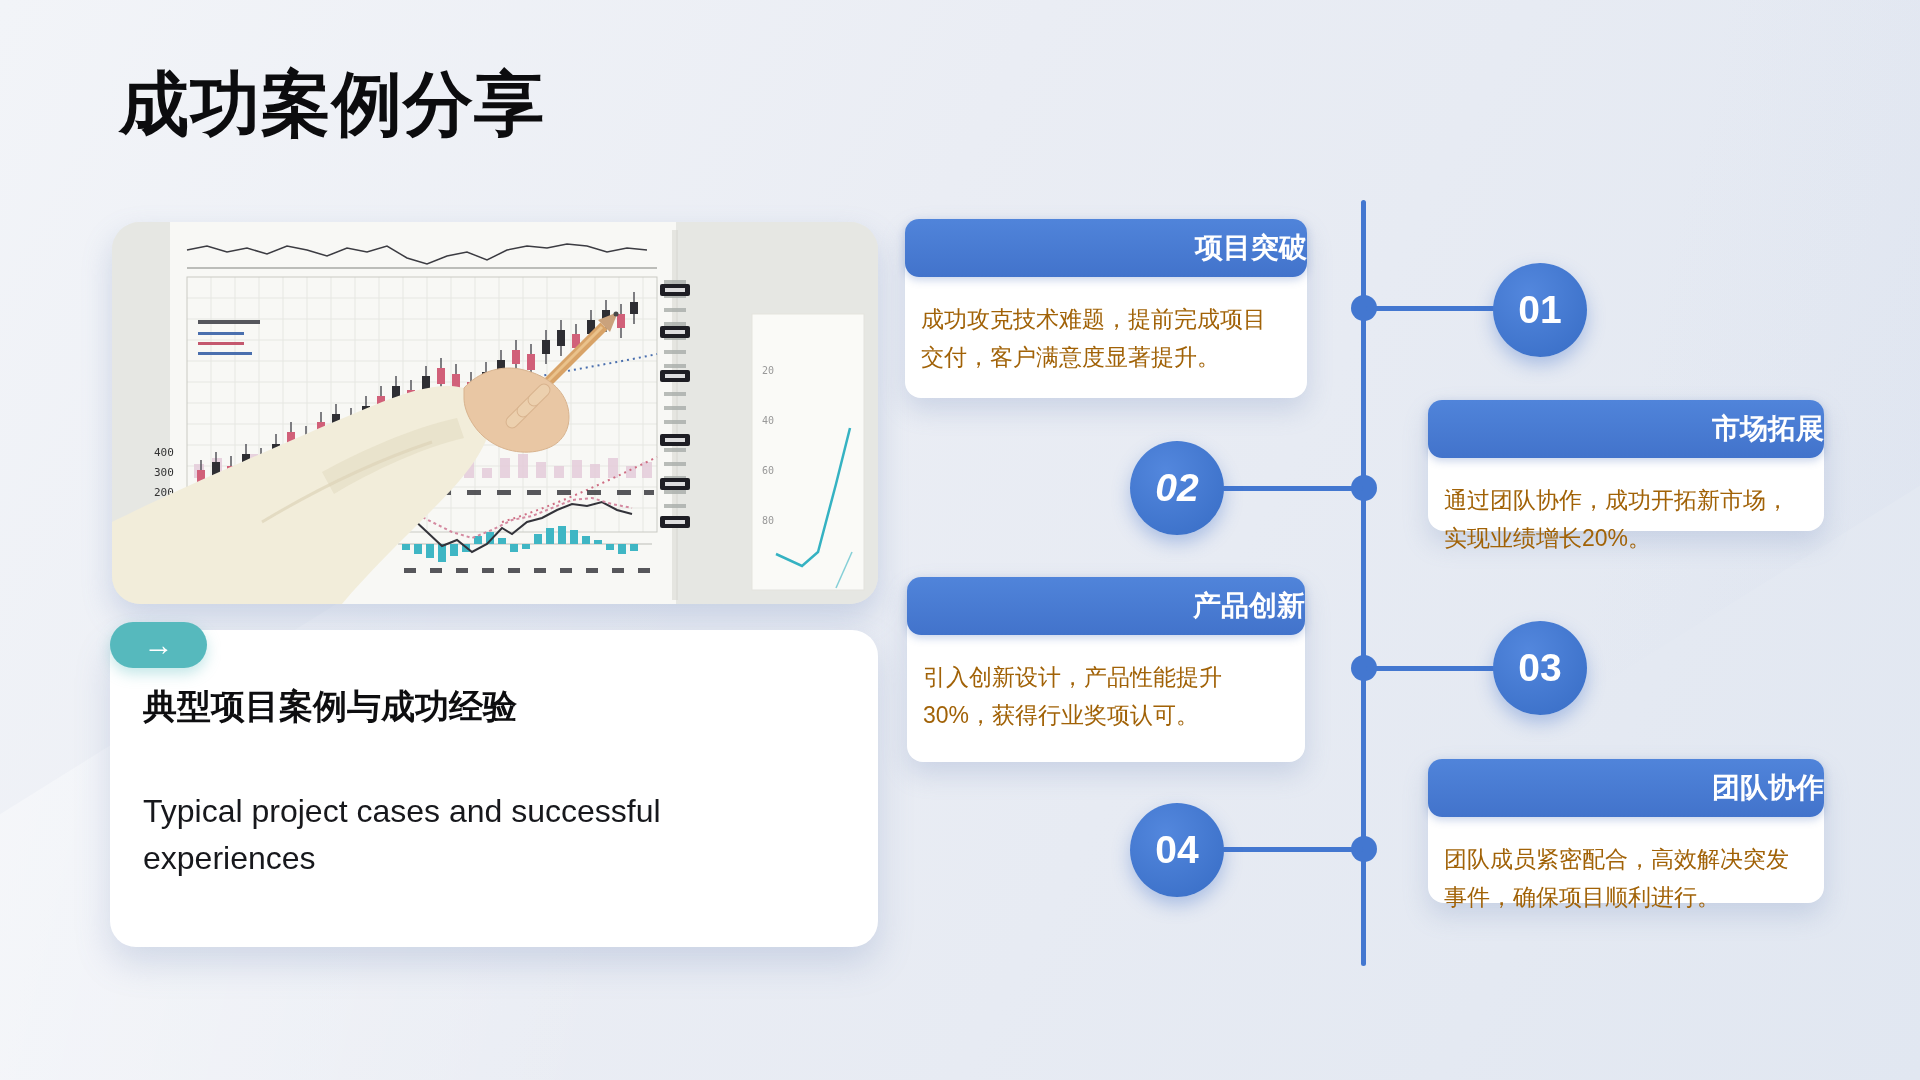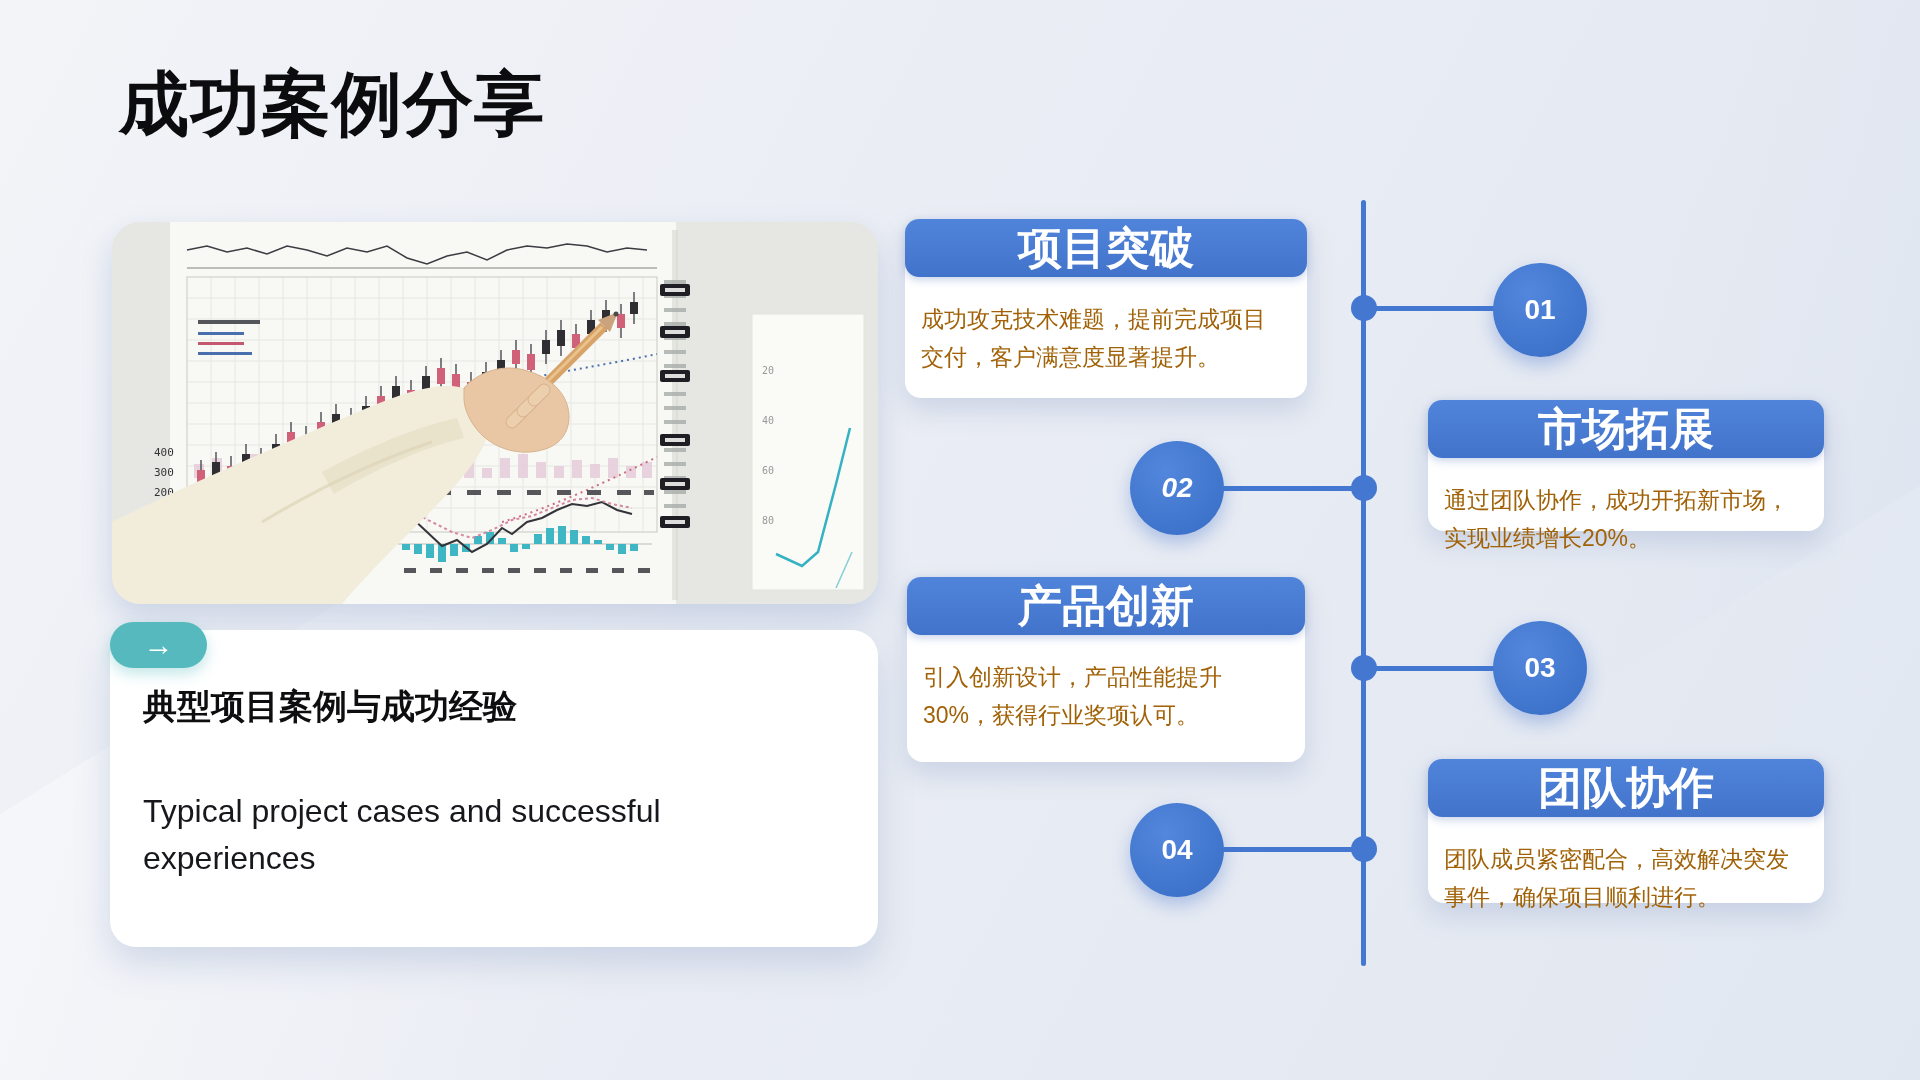--- a/index.html
+++ b/index.html
@@ -31,28 +31,28 @@
               box-shadow:0 6px 14px rgba(86,185,189,.35);}
   .intro-title{left:143px;top:684px;width:720px;font-size:34px;font-weight:800;color:#0e0e10;}
   .intro-sub{left:143px;top:788px;width:545px;font-size:32px;line-height:47px;color:#17181c;}
 
   
   .tl-line{left:1361px;top:200px;width:5px;height:766px;background:#4377d0;border-radius:3px;}
   .tl-dot{width:26px;height:26px;border-radius:50%;background:#4377d0;}
   .tl-conn{height:5px;background:#4377d0;border-radius:3px;}
   .tl-num{width:94px;height:94px;border-radius:50%;
           background:radial-gradient(circle at 38% 32%,#5387dd,#3d72ca 78%);
-          color:#fff;font-size:28px;font-weight:700;display:flex;align-items:center;justify-content:center;
+          color:#fff;font-size:39px;font-weight:700;display:flex;align-items:center;justify-content:center;
           box-shadow:0 8px 18px rgba(60,110,200,.35);}
 
   
   .tcard{background:#fff;border-radius:16px;box-shadow:0 12px 26px rgba(110,135,185,.24);}
   .tcard .head{position:absolute;top:0;left:0;right:0;height:58px;border-radius:14px;
                background:linear-gradient(180deg,#5084da,#4273cb);
-               color:#fff;font-size:44px;font-weight:700;text-align:center;line-height:58px;
+               color:#fff;font-size:28px;font-weight:700;text-align:right;line-height:58px;
                box-shadow:0 3px 8px rgba(60,100,180,.28);}
   .tcard .bodytext{position:absolute;top:81px;left:16px;right:26px;font-size:23px;line-height:38px;color:#a16207;}
 </style>
 </head>
 <body>
 
 <div id="stage">
 
   <div class="abs bg-shape1"></div>
   <div class="abs bg-shape2"></div>

